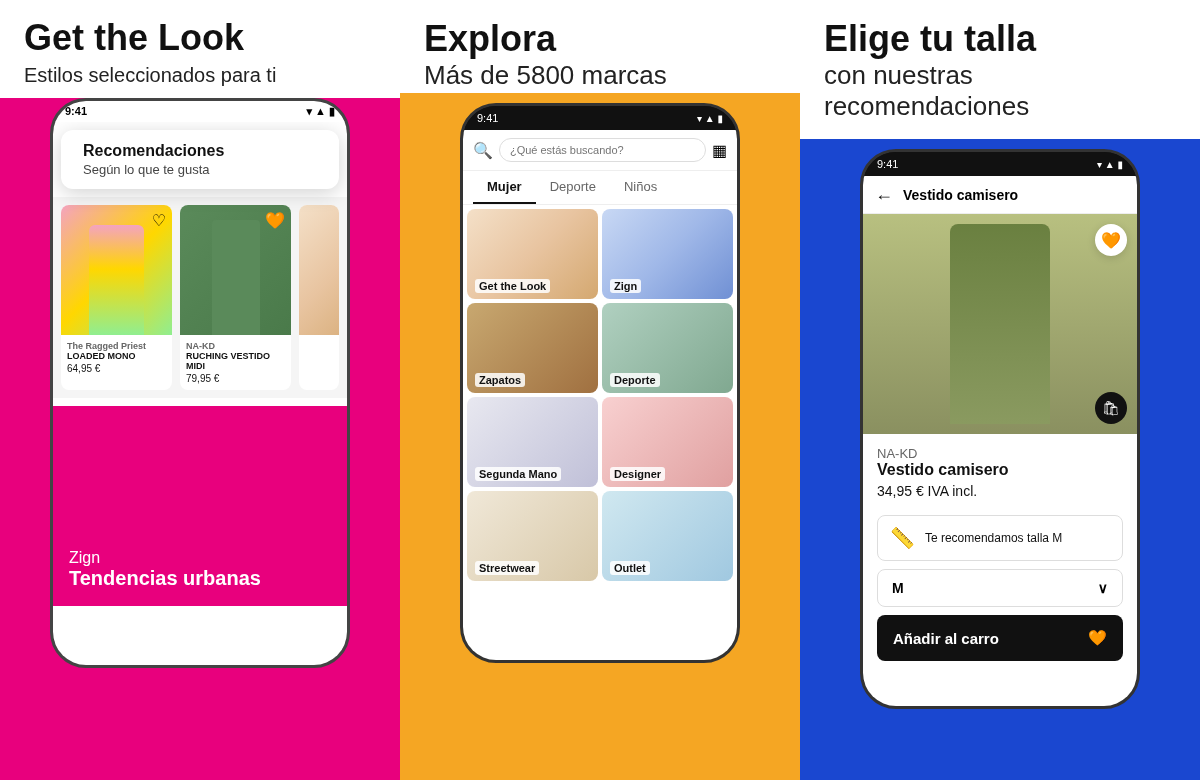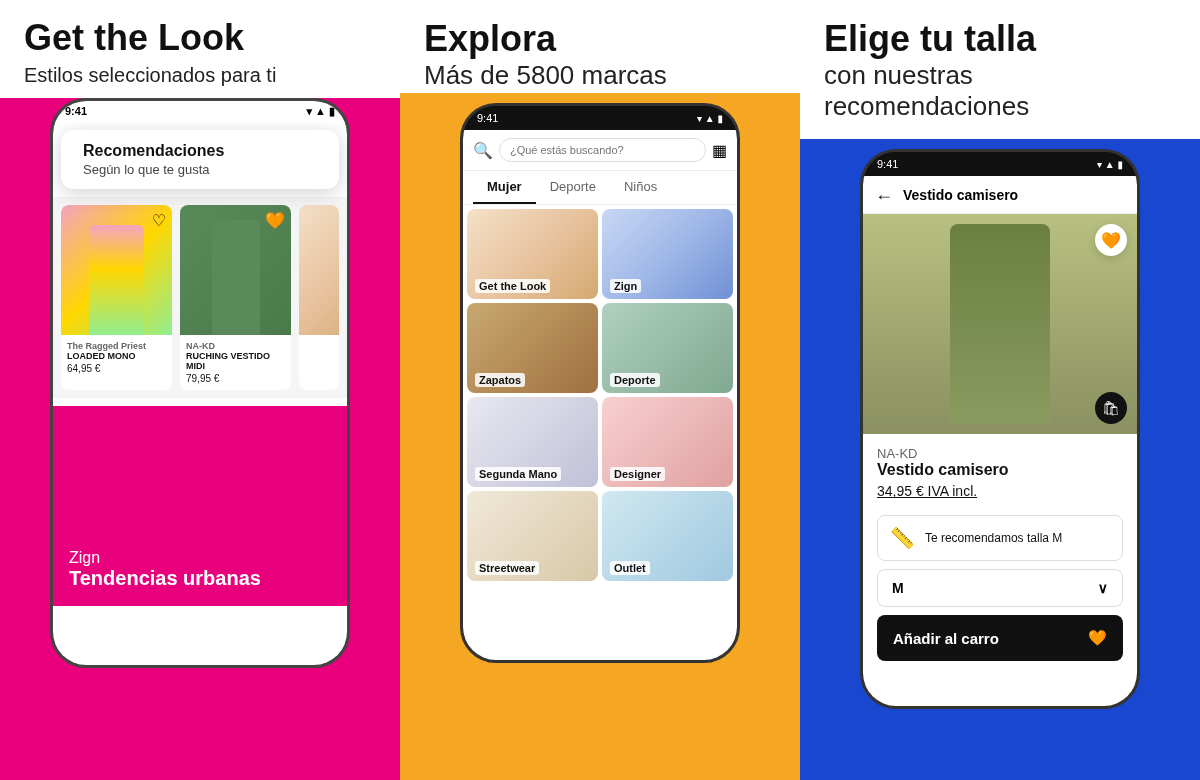--- a/index.html
+++ b/index.html
@@ -365,21 +365,20 @@
     }
     .p3-name {
       font-size: 16px;
       font-weight: 700;
       color: #111;
     }
     .p3-price {
       font-size: 14px;
       color: #111;
       margin-top: 4px;
-      text-decoration: underline;
     }
     .p3-size-rec {
       margin: 8px 14px;
       border: 1px solid #ddd;
       border-radius: 8px;
       padding: 10px 12px;
       display: flex;
       align-items: center;
       gap: 10px;
     }

